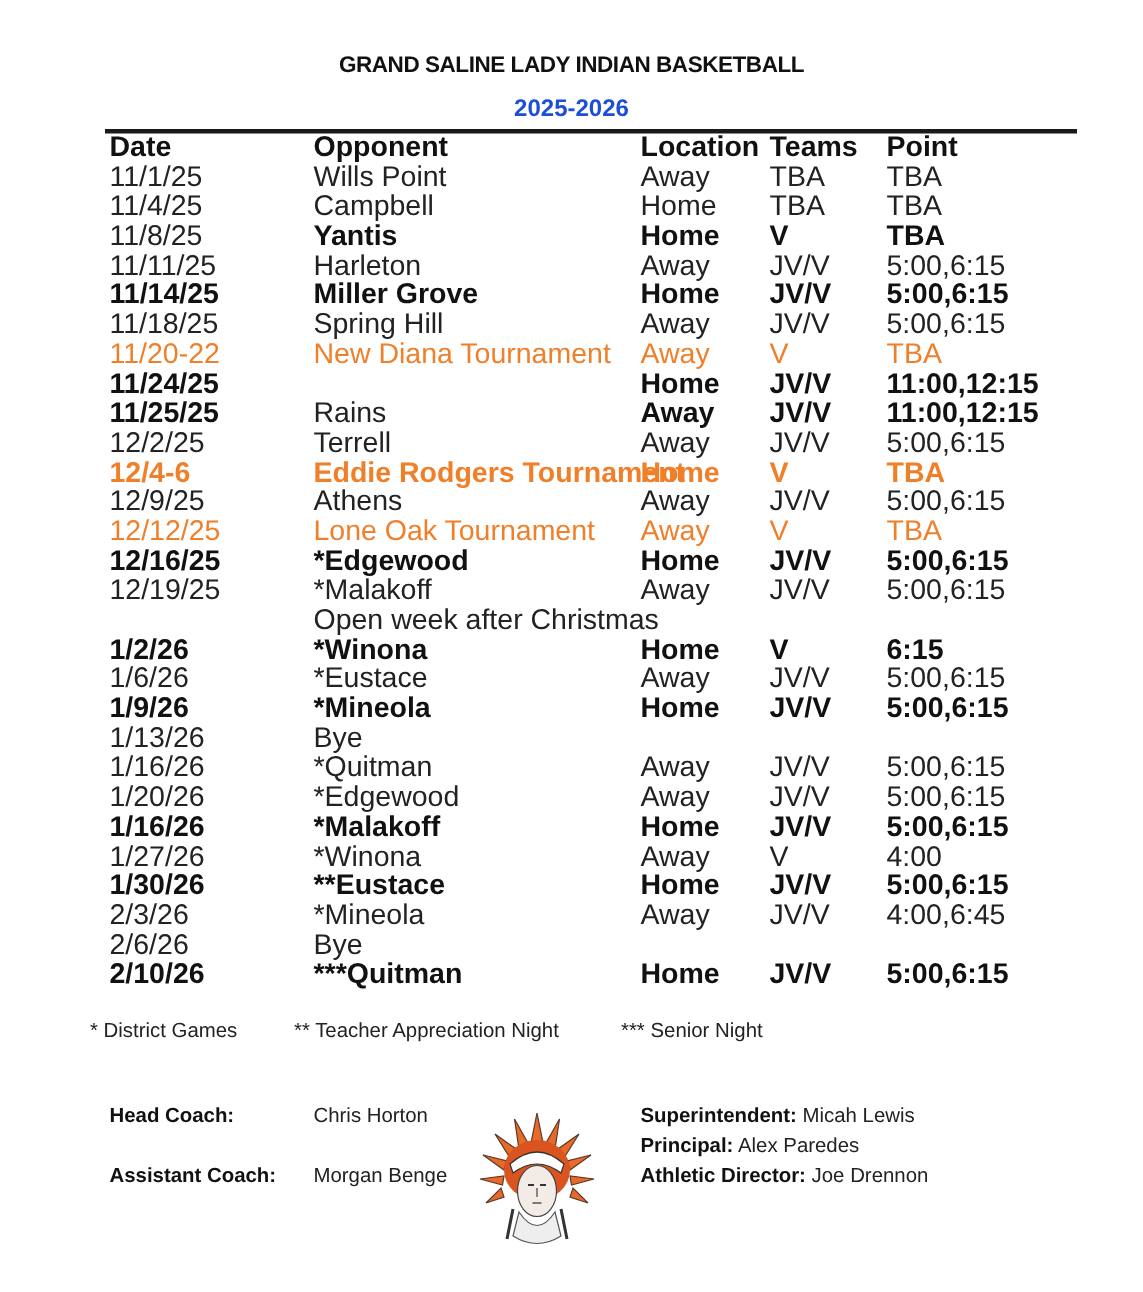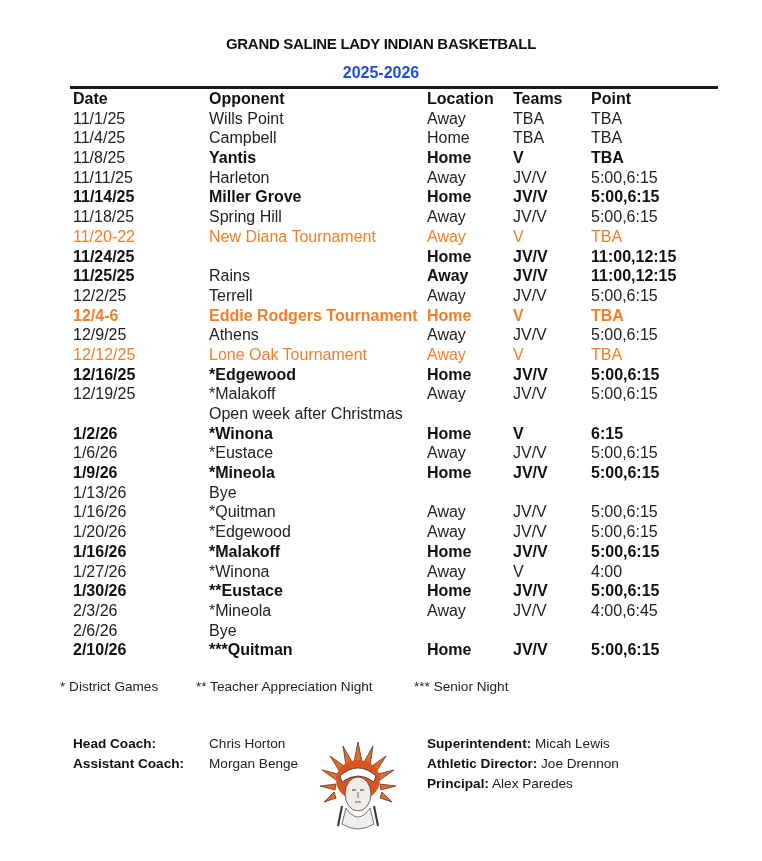--- a/index.html
+++ b/index.html
@@ -13,21 +13,21 @@
     letter-spacing: -0.3px; color: #111111;
   }
   .subtitle {
     position: absolute; top: 64px; left: 0; width: 762px; text-align: center;
     font-weight: bold; font-size: 16px; color: #1d4ed8;
   }
   .rule {
     position: absolute; top: 86px; left: 70px; width: 648px; height: 3px; background: #1a1a1a;
   }
   .table { position: absolute; top: 89px; left: 73px; width: 650px; }
-  .row { position: relative; height: 19.7px; font-size: 16px; line-height: 19.7px; white-space: nowrap; text-decoration: underline; }
+  .row { position: relative; height: 19.7px; font-size: 19px; line-height: 19.7px; white-space: nowrap; text-decoration: underline; }
   .row span { position: absolute; top: 0; }
   .c-date { left: 0; }
   .c-opp { left: 136px; }
   .c-loc { left: 354px; }
   .c-team { left: 440px; }
   .c-time { left: 518px; }
   .hdr { font-weight: bold; color: #111; }
   .b { font-weight: bold; color: #111; }
   .orange { color: #f07f2a; }
   .legend { position: absolute; top: 679px; left: 60px; width: 650px; font-size: 13.6px; height: 20px; }
@@ -258,26 +258,26 @@
   <span style="left:354px">*** Senior Night</span>
 </div>
 
 <div class="staff">
   <div class="line">
     <span style="left:0" class="b">Head Coach:</span>
     <span style="left:136px">Chris Horton</span>
     <span style="left:354px"><b class="b">Superintendent:</b><span style="position:static"> Micah Lewis</span></span>
   </div>
   <div class="line">
+    <span style="left:354px"><b class="b">Principal:</b><span style="position:static"> Alex Paredes</span></span>
+  </div>
+  <div class="line">
     <span style="left:0" class="b">Assistant Coach:</span>
     <span style="left:136px">Morgan Benge</span>
     <span style="left:354px"><b class="b">Athletic Director:</b><span style="position:static"> Joe Drennon</span></span>
-  </div>
-  <div class="line">
-    <span style="left:354px"><b class="b">Principal:</b><span style="position:static"> Alex Paredes</span></span>
   </div>
 </div>
 
 <div class="logo">
   <svg width="80" height="100" viewBox="0 0 80 100">
     <g fill="#e8692a" stroke="#5a3a2a" stroke-width="0.8">
       <path d="M40 4 L44 24 L36 24 Z"></path>
       <path d="M55 8 L52 28 L46 24 Z"></path>
       <path d="M25 8 L34 24 L28 28 Z"></path>
       <path d="M68 18 L58 34 L54 28 Z"></path>

